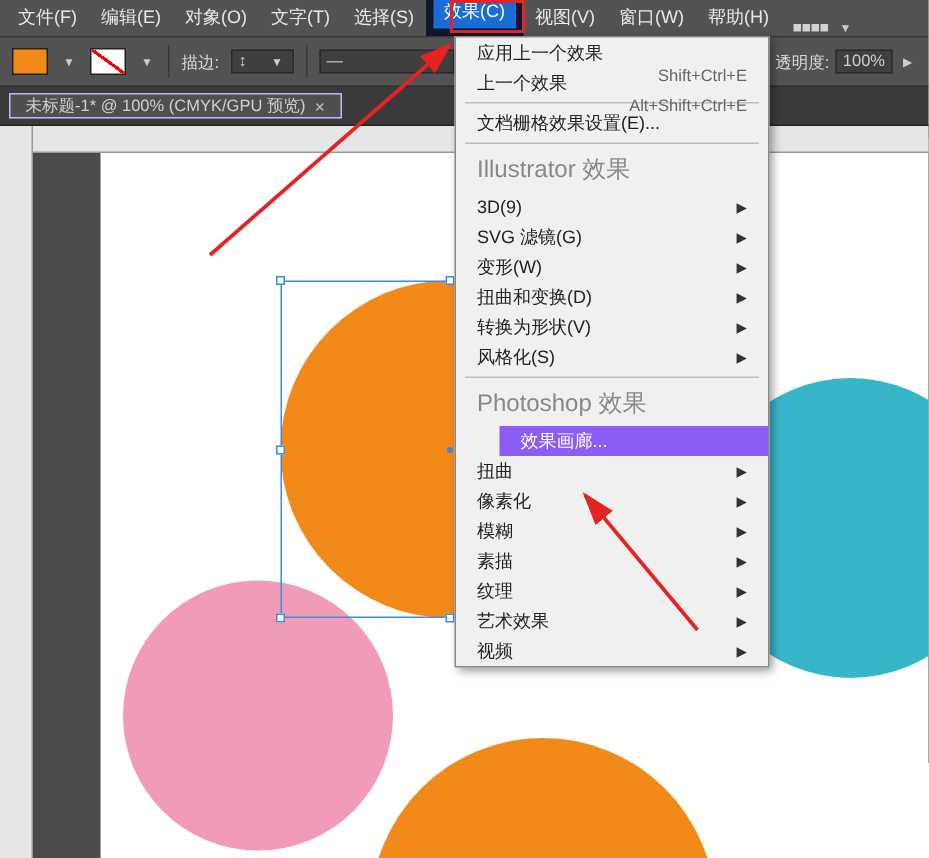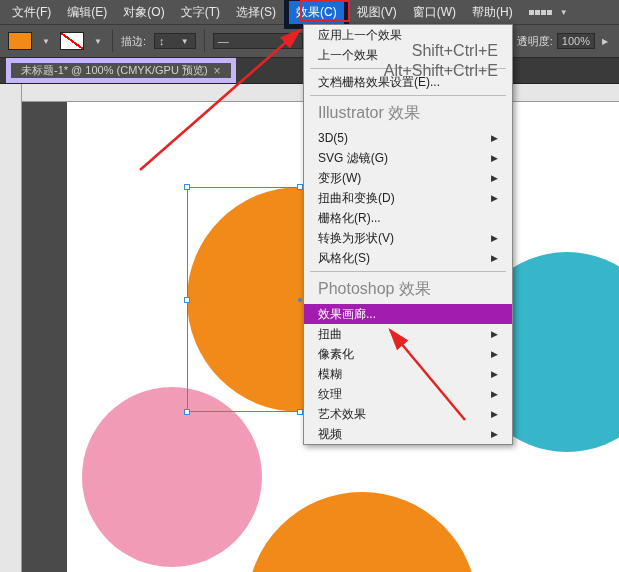--- a/index.html
+++ b/index.html
@@ -1,54 +1,54 @@
 <!DOCTYPE html>
 <html><head>
 <meta charset="utf-8">
 <style>
 * { margin: 0; padding: 0; box-sizing: border-box; font-family: "Microsoft YaHei", sans-serif; }
 body { width: 619px; height: 572px; background: #4a4a4a; overflow: hidden; position: relative; }
-.menubar { height: 24px; background: #535353; display: flex; align-items: center; padding: 0 4px; font-size: 12px; color: #e8e8e8; }
+.menubar { height: 24px; background: #535353; display: flex; align-items: flex-end; padding: 0 4px; font-size: 12px; color: #e8e8e8; }
 .menubar .mi { padding: 4px 8px; cursor: pointer; }
 .menubar .mi.active { background: #1a6dd6; color: #fff; border: 5px solid #0f172a; padding: 3px 7px; }
 .menubar .extra { margin-left: 8px; display: flex; align-items: center; gap: 6px; }
 .squares { display: flex; gap: 1px; }
 .squares span { width: 5px; height: 5px; background: #d0d0d0; display: inline-block; }
 .toolbar { height: 34px; background: #535353; border-top: 1px solid #3a3a3a; border-bottom: 1px solid #2a2a2a; display: flex; align-items: center; padding: 0 8px; gap: 8px; font-size: 11px; color: #d8d8d8; }
 .swatch { width: 24px; height: 18px; background: #f28a1a; border: 1px solid #222; }
 .noswatch { width: 24px; height: 18px; background: #fff; border: 1px solid #222; position: relative; }
 .noswatch::after { content: ""; position: absolute; left: 0; top: 0; width: 100%; height: 100%; background: linear-gradient(to top right, transparent 46%, red 46%, red 54%, transparent 54%); }
 .sep { width: 1px; height: 22px; background: #3a3a3a; }
 .dropf { background: #3f3f3f; border: 1px solid #2a2a2a; color: #ccc; padding: 1px 4px; font-size: 11px; display: flex; align-items: center; gap: 4px; }
 .tabbar { height: 26px; background: #3a3a3a; display: flex; align-items: center; padding: 0 6px; font-size: 11px; color: #d0d0d0; border-bottom: 1px solid #222; }
-.tabbar .tab { background: #4f4f4f; border: 5px solid #c4b5fd; padding: 0 10px; display: flex; align-items: center; gap: 6px; }
+.tabbar .tab { background: #4f4f4f; border: 1px solid #c4b5fd; padding: 0 10px; display: flex; align-items: center; gap: 6px; }
 .tabbar .tab .close { font-size: 12px; color: #bbb; }
 .workspace { position: absolute; left: 0; top: 84px; right: 0; bottom: 0; display: flex; }
 .ruler-v { width: 22px; background: #e6e6e6; border-right: 1px solid #999; }
 .canvas-wrap { flex: 1; background: #4a4a4a; position: relative; overflow: hidden; }
 .ruler-h { height: 18px; background: #e6e6e6; border-bottom: 1px solid #999; position: absolute; left: 22px; right: 0; top: 84px; z-index: 2; }
 .canvas { position: absolute; left: 45px; top: 8px; width: 560px; height: 520px; background: #fff; }
 .circle { position: absolute; border-radius: 50%; }
 .c-orange { background: #f28a1a; }
 .c-teal { background: #37b6c9; }
 .c-pink { background: #f29bb7; }
 .sel { position: absolute; border: 1px solid #3b8ae8; }
 .sel .h { position: absolute; width: 6px; height: 6px; background: #fff; border: 1px solid #3b8ae8; }
 .sel .h.tl { left: -4px; top: -4px; } .sel .h.tr { right: -4px; top: -4px; }
 .sel .h.bl { left: -4px; bottom: -4px; } .sel .h.br { right: -4px; bottom: -4px; }
 .sel .h.tm { left: calc(50% - 3px); top: -4px; } .sel .h.bm { left: calc(50% - 3px); bottom: -4px; }
 .sel .h.ml { left: -4px; top: calc(50% - 3px); } .sel .h.mr { right: -4px; top: calc(50% - 3px); }
 .center-dot { position: absolute; width: 4px; height: 4px; background: #3b8ae8; border-radius: 50%; left: calc(50% - 2px); top: calc(50% - 2px); }
 .dropdown { position: absolute; left: 303px; top: 24px; width: 210px; background: #f0f0f0; border: 1px solid #888; box-shadow: 2px 2px 6px rgba(0,0,0,0.4); z-index: 20; font-size: 12px; color: #222; }
 .dropdown .row { padding: 4px 14px; display: flex; justify-content: space-between; align-items: center; height: 20px; }
 .dropdown .row.sub::after { content: "▶"; font-size: 9px; color: #333; }
-.dropdown .row.hl { background: #a21caf; color: #fff; }
+.dropdown .row.hl { background: #8b5cf6; color: #fff; margin-left: 29px; }
 .dropdown hr { border: none; border-top: 1px solid #bbb; margin: 3px 6px; }
 .dropdown .section { color: #888; padding: 4px 14px; font-size: 16px; }
-.dropdown .shortcut { color: #666; font-size: 16px; margin-top: 32px; }
+.dropdown .shortcut { color: #666; font-size: 11px; margin-top: 32px; }
 .red-box1 { position: absolute; border: 2px solid #e62222; }
 .arrow { position: absolute; z-index: 30; pointer-events: none; }
 .opacity-field { display: flex; align-items: center; gap: 4px; margin-left: auto; }
 .caret { width: 12px; height: 12px; display: inline-flex; align-items: center; justify-content: center; font-size: 8px; color: #ccc; }
 </style>
 </head>
 <body>
 
 <div class="menubar">
   <div class="mi">文件(F)</div>
@@ -139,53 +139,53 @@
       <span>上一个效果</span>
       <span class="shortcut">Alt+Shift+Ctrl+E</span>
     </div>
   <hr>
   <div class="row">
       <span>文档栅格效果设置(E)...</span>
     </div>
   <hr>
   <div class="section">Illustrator 效果</div>
   <div class="row sub">
-      <span>3D(5)</span>
+      <span>3D(9)</span>
     </div>
   <div class="row sub">
       <span>SVG 滤镜(G)</span>
     </div>
   <div class="row sub">
       <span>变形(W)</span>
     </div>
   <div class="row sub">
       <span>扭曲和变换(D)</span>
-    </div>
-  <div class="row">
-      <span>栅格化(R)...</span>
     </div>
   <div class="row sub">
       <span>转换为形状(V)</span>
     </div>
   <div class="row sub">
       <span>风格化(S)</span>
     </div>
   <hr>
   <div class="section">Photoshop 效果</div>
   <div class="row hl">
       <span>效果画廊...</span>
     </div>
   <div class="row sub">
       <span>扭曲</span>
     </div>
   <div class="row sub">
       <span>像素化</span>
     </div>
   <div class="row sub">
       <span>模糊</span>
+    </div>
+  <div class="row sub">
+      <span>素描</span>
     </div>
   <div class="row sub">
       <span>纹理</span>
     </div>
   <div class="row sub">
       <span>艺术效果</span>
     </div>
   <div class="row sub">
       <span>视频</span>
     </div>

